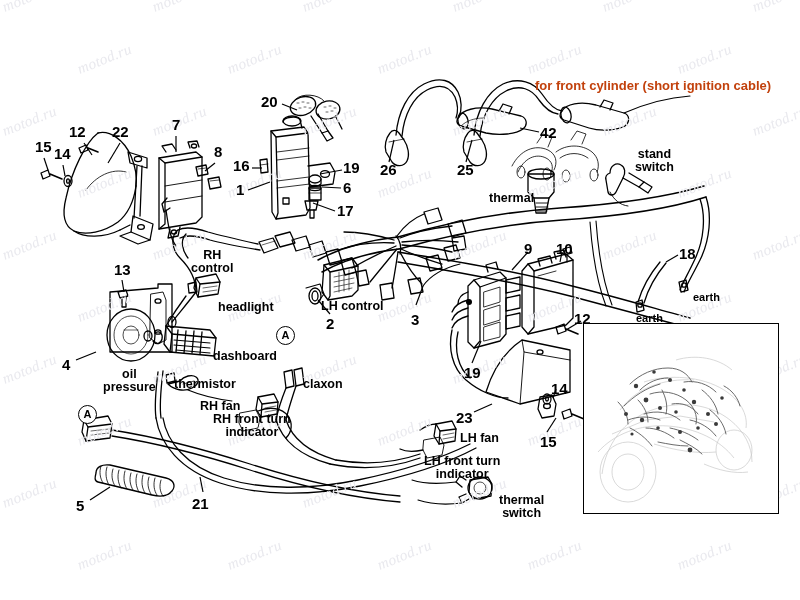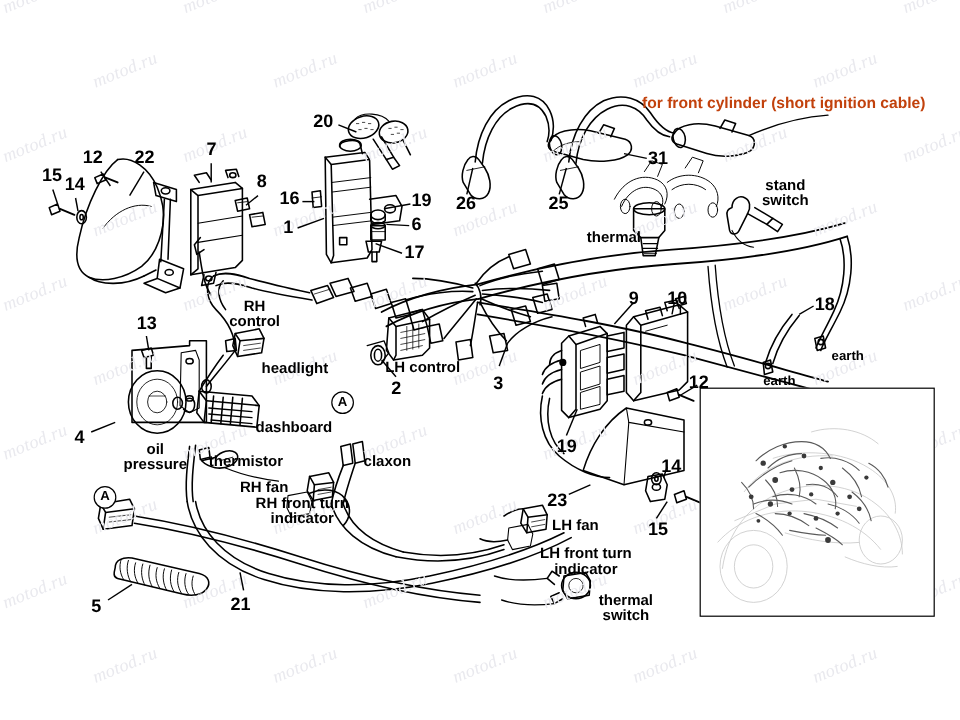--- a/index.html
+++ b/index.html
@@ -754,21 +754,21 @@
         <div class="callout" style="left: 172px; top: 117px;">7</div>
         <div class="callout" style="left: 214px; top: 144px;">8</div>
         <div class="callout" style="left: 233px; top: 158px;">16</div>
         <div class="callout" style="left: 236px; top: 182px;">1</div>
         <div class="callout" style="left: 261px; top: 94px;">20</div>
         <div class="callout" style="left: 343px; top: 160px;">19</div>
         <div class="callout" style="left: 343px; top: 180px;">6</div>
         <div class="callout" style="left: 337px; top: 203px;">17</div>
         <div class="callout" style="left: 380px; top: 162px;">26</div>
         <div class="callout" style="left: 457px; top: 162px;">25</div>
-        <div class="callout" style="left: 540px; top: 125px;">31</div>
+        <div class="callout" style="left: 540px; top: 125px;">42</div>
         <div class="callout" style="left: 524px; top: 241px;">9</div>
         <div class="callout" style="left: 556px; top: 241px;">10</div>
         <div class="callout" style="left: 679px; top: 246px;">18</div>
         <div class="callout" style="left: 464px; top: 365px;">19</div>
         <div class="callout" style="left: 574px; top: 311px;">12</div>
         <div class="callout" style="left: 551px; top: 381px;">14</div>
         <div class="callout" style="left: 540px; top: 434px;">15</div>
         <div class="callout" style="left: 456px; top: 410px;">23</div>
         <div class="callout" style="left: 114px; top: 262px;">13</div>
         <div class="callout" style="left: 62px; top: 357px;">4</div>
@@ -804,21 +804,21 @@
         <div class="part-label" style="left: 200px; top: 400px;">
           <div>RH fan</div>
         </div>
         <div class="part-label center" style="left: 213px; top: 413px;">
           <div>RH front turn</div>
           <div>indicator</div>
         </div>
         <div class="part-label" style="left: 460px; top: 432px;">
           <div>LH fan</div>
         </div>
-        <div class="part-label center" style="left: 450px; top: 455px;">
+        <div class="part-label center" style="left: 424px; top: 455px;">
           <div>LH front turn</div>
           <div>indicator</div>
         </div>
         <div class="part-label center" style="left: 499px; top: 494px;">
           <div>thermal</div>
           <div>switch</div>
         </div>
         <div class="part-label" style="left: 489px; top: 192px;">
           <div>thermal</div>
         </div>

